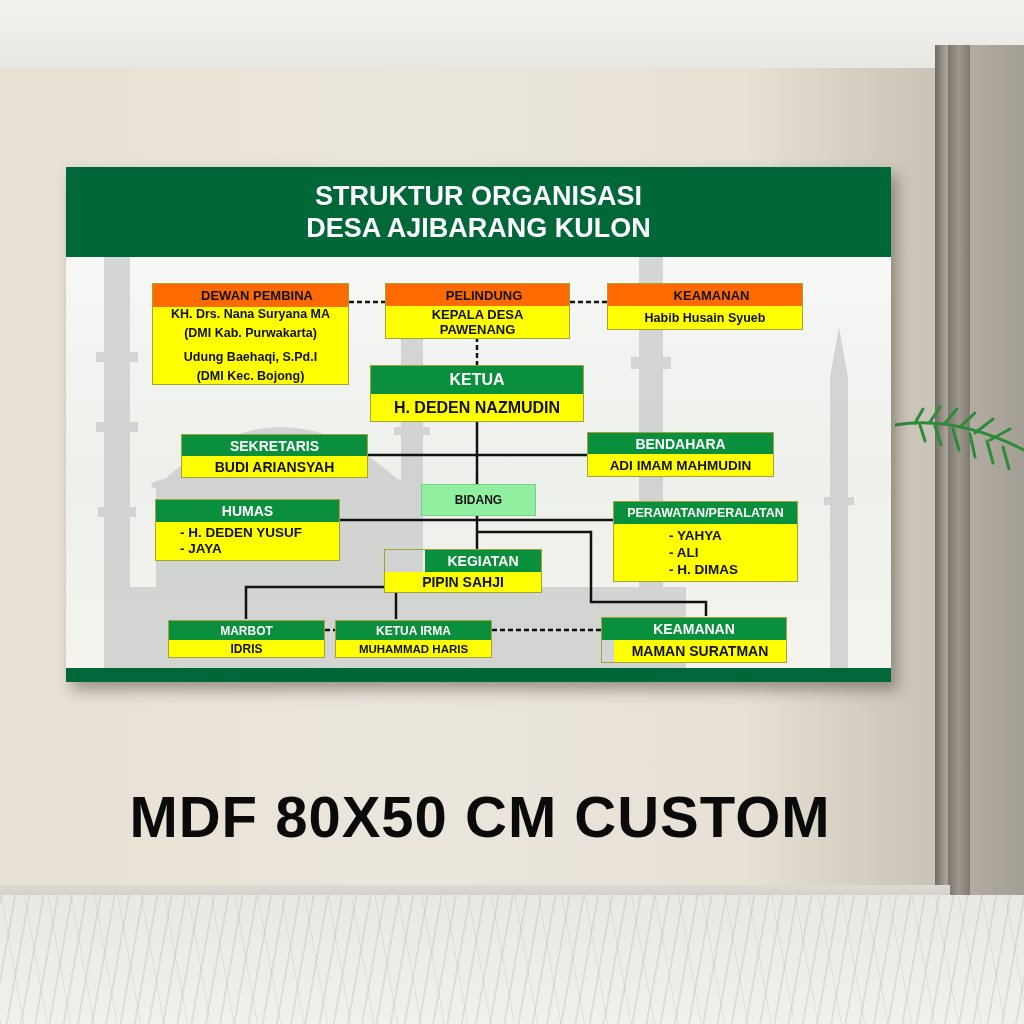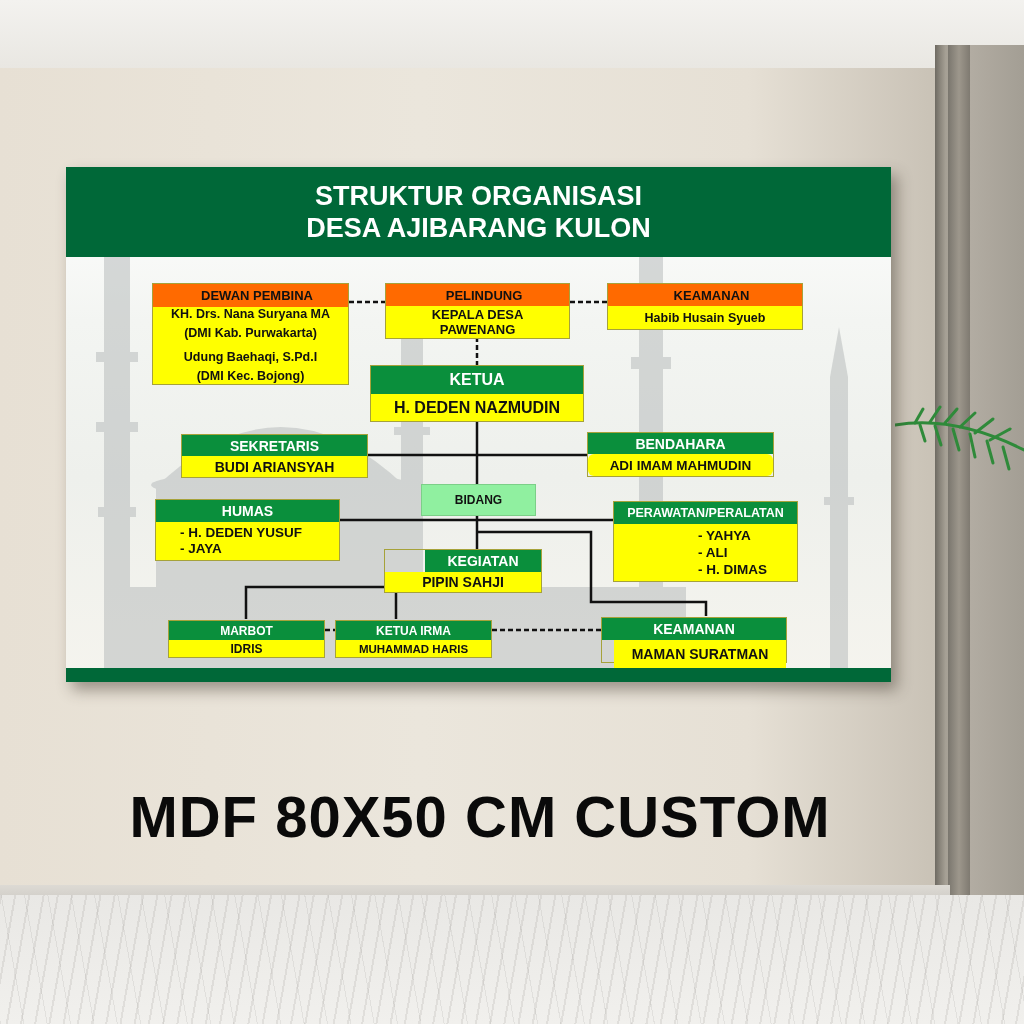--- a/index.html
+++ b/index.html
@@ -196,38 +196,38 @@
     <div class="bd" style="height:27px;font-size:16px;">H. DEDEN NAZMUDIN</div>
   </div>
 
   <div class="box" style="left:115px;top:267px;width:187px;height:44px;">
     <div class="hd green" style="height:21px;font-size:14px;">SEKRETARIS</div>
     <div class="bd" style="height:21px;font-size:14px;">BUDI ARIANSYAH</div>
   </div>
 
   <div class="box" style="left:521px;top:265px;width:187px;height:45px;">
     <div class="hd green" style="height:21px;font-size:14px;">BENDAHARA</div>
-    <div class="bd" style="height:22px;font-size:13.5px;border-radius:6px;">ADI IMAM MAHMUDIN</div>
+    <div class="bd" style="height:22px;font-size:13.5px;">ADI IMAM MAHMUDIN</div>
   </div>
 
   <div class="box" style="left:355px;top:317px;width:115px;height:32px;background:#90f0a0;border-color:#7ccf88;">
     <div style="height:30px;display:flex;align-items:center;justify-content:center;font-weight:bold;font-size:12px;color:#111;">BIDANG</div>
   </div>
 
   <div class="box" style="left:89px;top:332px;width:185px;height:62px;">
     <div class="hd green" style="height:22px;font-size:14px;">HUMAS</div>
     <div class="bd list" style="height:38px;font-size:13.5px;line-height:16px;padding-left:24px;">
       <div>- H. DEDEN YUSUF</div>
       <div>- JAYA</div>
     </div>
   </div>
 
   <div class="box" style="left:547px;top:334px;width:185px;height:81px;">
     <div class="hd green" style="height:22px;font-size:12.5px;">PERAWATAN/PERALATAN</div>
-    <div class="bd list" style="height:57px;font-size:13.5px;line-height:17px;padding-left:84px;">
+    <div class="bd list" style="height:57px;font-size:13.5px;line-height:17px;padding-left:55px;">
       <div>- YAHYA</div>
       <div>- ALI</div>
       <div>- H. DIMAS</div>
     </div>
   </div>
 
   <div class="box" style="left:318px;top:382px;width:158px;height:44px;">
     <div class="hd green" style="height:22px;font-size:14px;margin-left:40px;">KEGIATAN</div>
     <div class="bd" style="height:20px;font-size:14px;">PIPIN SAHJI</div>
   </div>
@@ -237,19 +237,19 @@
     <div class="bd" style="height:17px;font-size:12px;">IDRIS</div>
   </div>
 
   <div class="box" style="left:269px;top:453px;width:157px;height:38px;">
     <div class="hd green" style="height:19px;font-size:12px;">KETUA IRMA</div>
     <div class="bd" style="height:17px;font-size:11.5px;">MUHAMMAD HARIS</div>
   </div>
 
   <div class="box" style="left:535px;top:450px;width:186px;height:46px;">
     <div class="hd green" style="height:22px;font-size:14px;">KEAMANAN</div>
-    <div class="bd" style="height:28px;font-size:14px;margin-left:12px;">MAMAN SURATMAN</div>
+    <div class="bd" style="height:22px;font-size:14px;margin-left:12px;">MAMAN SURATMAN</div>
   </div>
 
   <div class="board-footer"></div>
 </div>
 
 <div class="caption">MDF 80X50 CM CUSTOM</div>
 
 </body></html>

